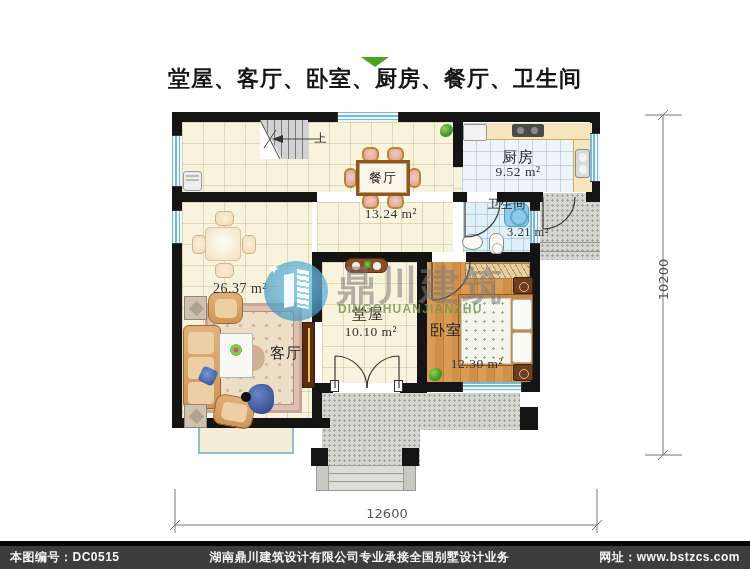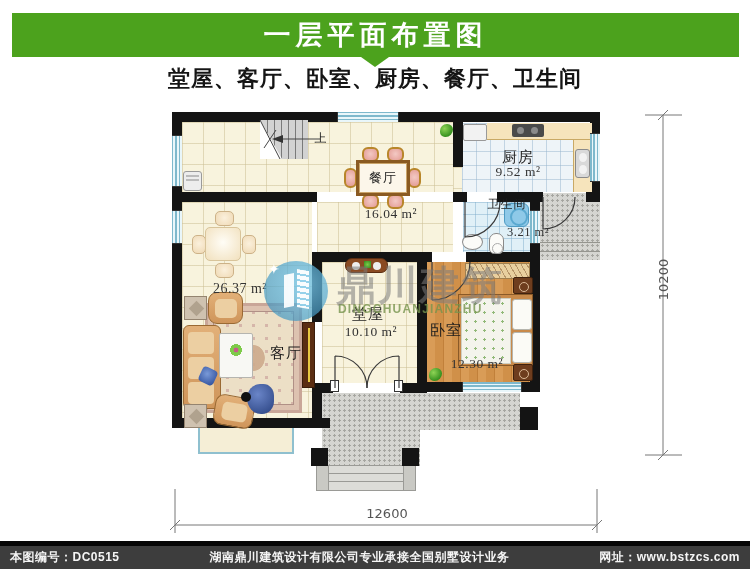--- a/index.html
+++ b/index.html
@@ -68,23 +68,20 @@
   .footer{position:absolute;left:0;top:541px;width:750px;height:23px;background:#3d3d3d;
           border-top:5px solid #060606;box-sizing:content-box;display:flex;align-items:center;
           justify-content:space-between;padding:0 10px;width:730px;}
   .footer span{color:#f5f5f5;font-size:12px;font-weight:600;letter-spacing:.5px;white-space:nowrap;}
 </style>
 </head>
 <body>
 
 <div class="screen">
 
-  <div class="banner">
-    <div class="banner-title">一层平面布置图</div>
-  </div>
   <div class="banner-tip"></div>
   <div class="subtitle">堂屋、客厅、卧室、厨房、餐厅、卫生间</div>
 
   <div class="cream" style="left:182px;top:122px;width:271px;height:70px"></div>
   <div class="cream" style="left:317px;top:202px;width:136px;height:50px"></div>
   <div class="cream" style="left:453px;top:167px;width:10px;height:25px"></div>
   <div class="cream" style="left:182px;top:202px;width:130px;height:216px"></div>
   <div class="cream" style="left:322px;top:262px;width:95px;height:121px"></div>
   <div class="ktile" style="left:462px;top:123px;width:130px;height:69px"></div>
   <div class="btile" style="left:463px;top:202px;width:67px;height:50px"></div>
@@ -251,21 +248,21 @@
     <g stroke="#777" stroke-width="1" fill="none">
       <path d="M175,525 L597,525"></path>
       <path d="M175,489 L175,533 M597,489 L597,533"></path>
       <path d="M170,530 L180,520 M592,530 L602,520"></path>
       <path d="M663,115 L663,455"></path>
       <path d="M645,115 L682,115 M645,455 L682,455"></path>
       <path d="M658,120 L668,110 M658,460 L668,450"></path>
     </g>
   </svg>
 
-  <div class="rarea" style="left:356px;top:206px;width:70px">16.04 m²</div>
+  <div class="rarea" style="left:356px;top:206px;width:70px">13.24 m²</div>
   <div class="rname" style="left:496px;top:148px;width:44px">厨房</div>
   <div class="rarea" style="left:490px;top:164px;width:56px">9.52 m²</div>
   <div class="rname" style="left:482px;top:196px;width:50px;font-size:12px">卫生间</div>
   <div class="rarea" style="left:500px;top:225px;width:56px;font-size:12.5px">3.21 m²</div>
   <div class="rarea" style="left:208px;top:281px;width:64px;font-size:14px">26.37 m²</div>
   <div class="rname" style="left:268px;top:344px;width:36px">客厅</div>
   <div class="rname" style="left:350px;top:305px;width:36px">堂屋</div>
   <div class="rarea" style="left:340px;top:324px;width:62px">10.10 m²</div>
   <div class="rname" style="left:428px;top:321px;width:36px">卧室</div>
   <div class="rarea" style="left:444px;top:356px;width:66px">12.30 m²</div>

